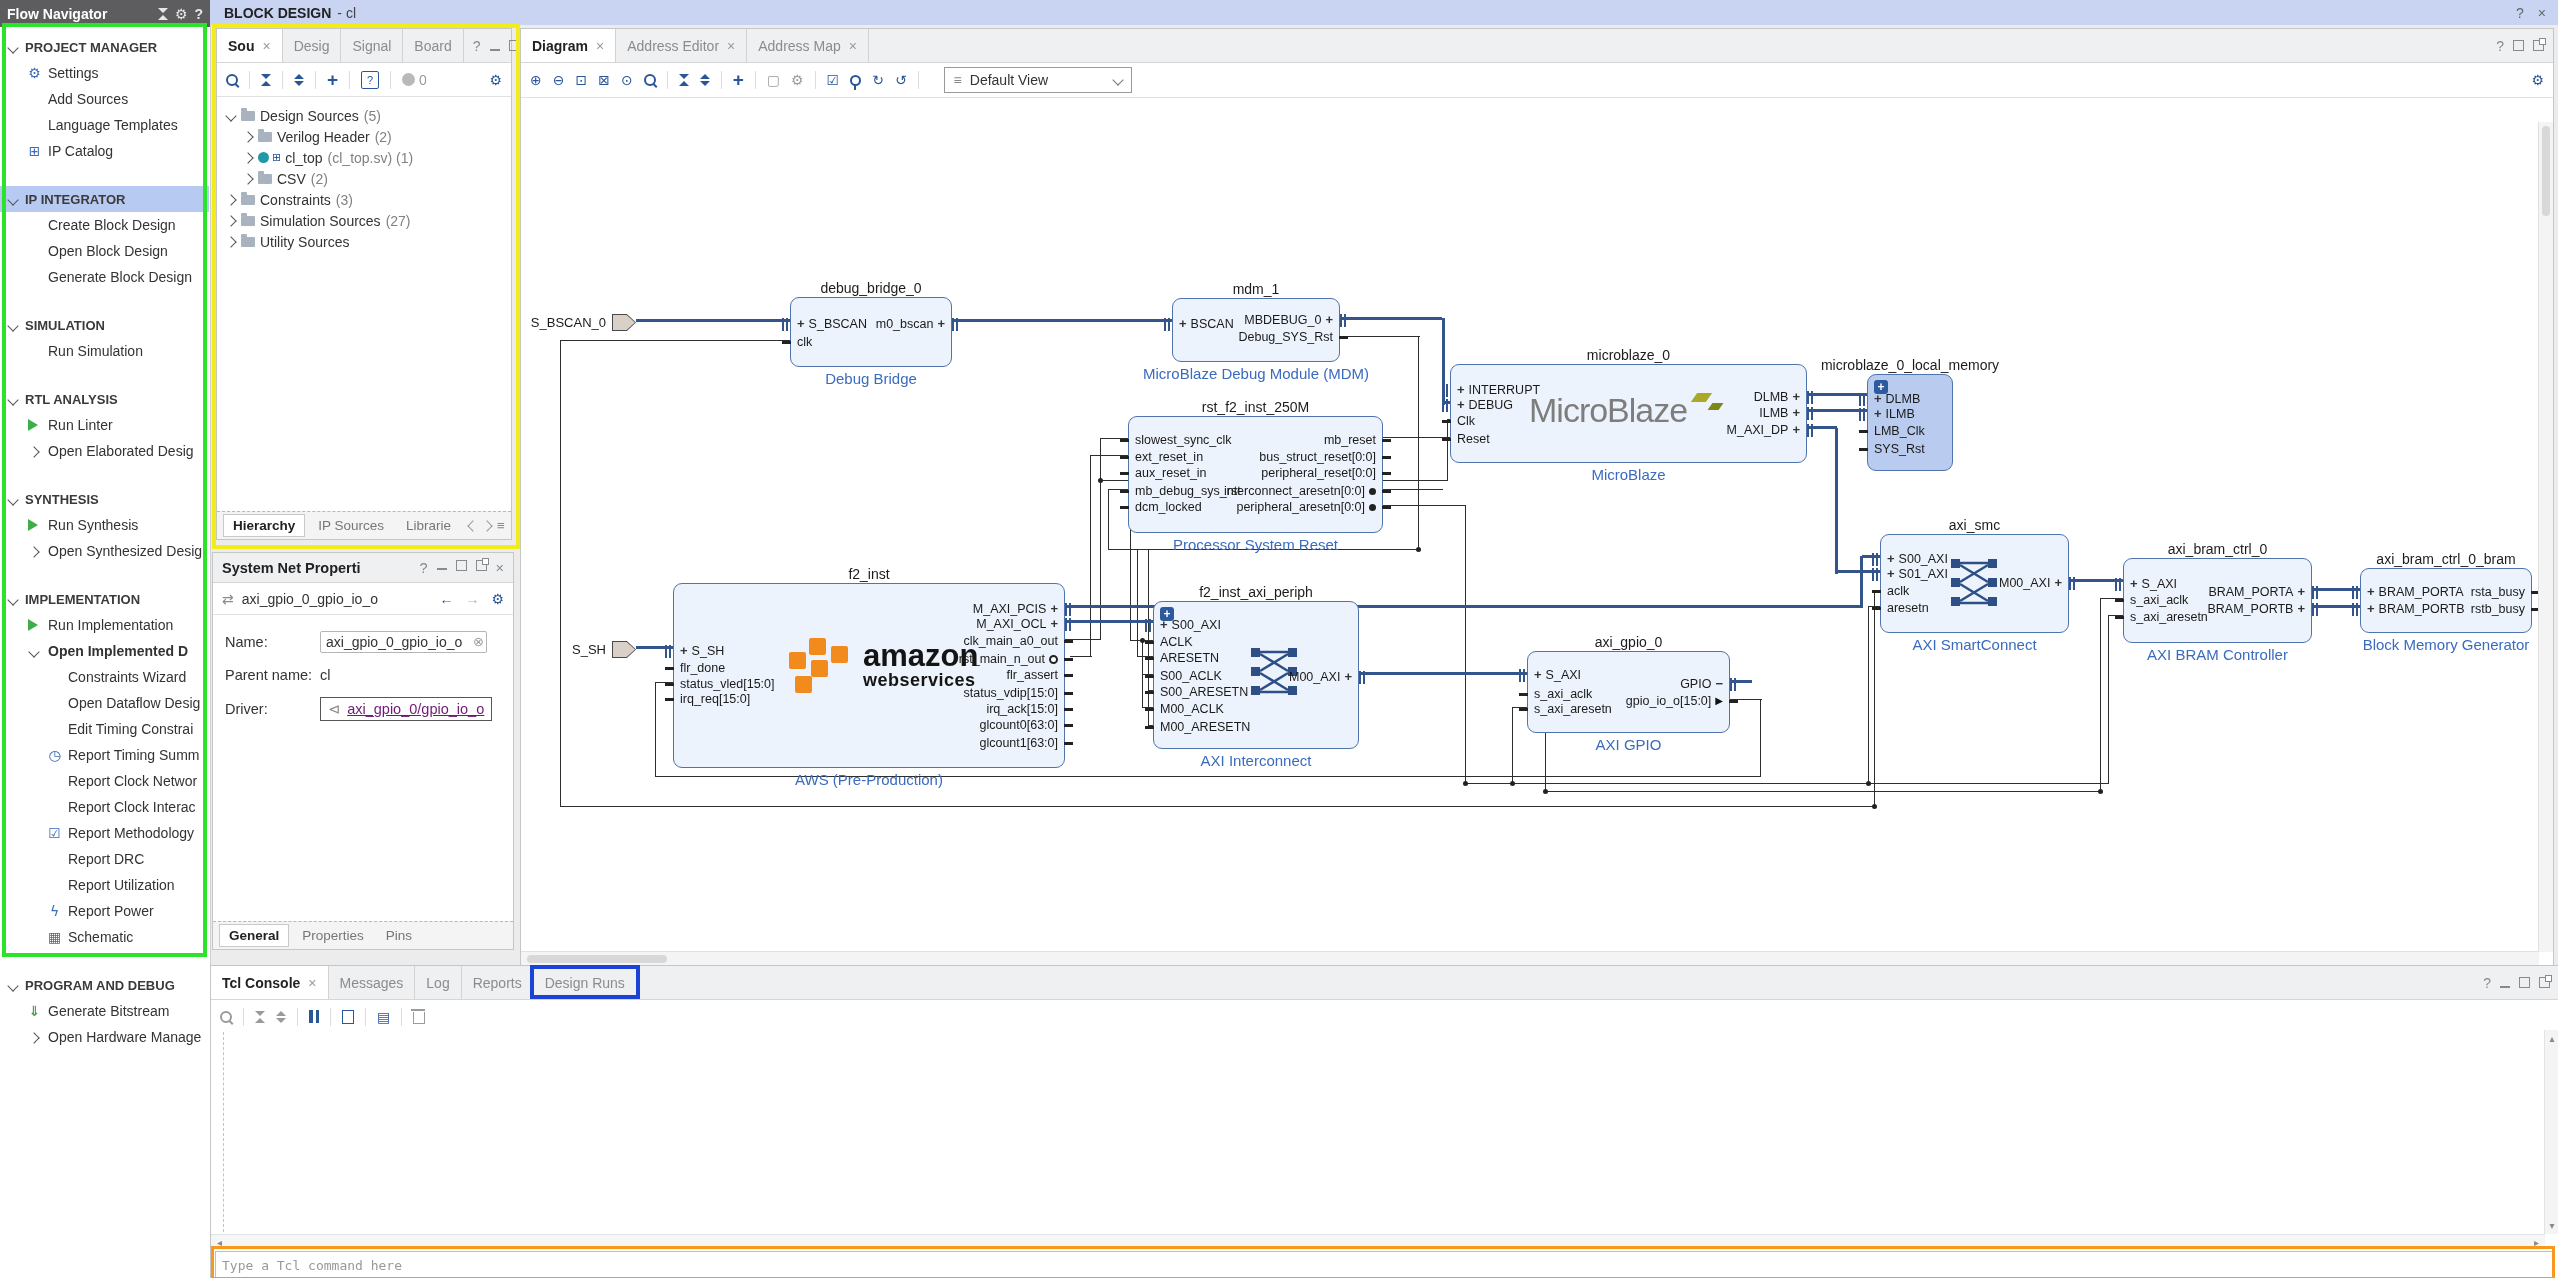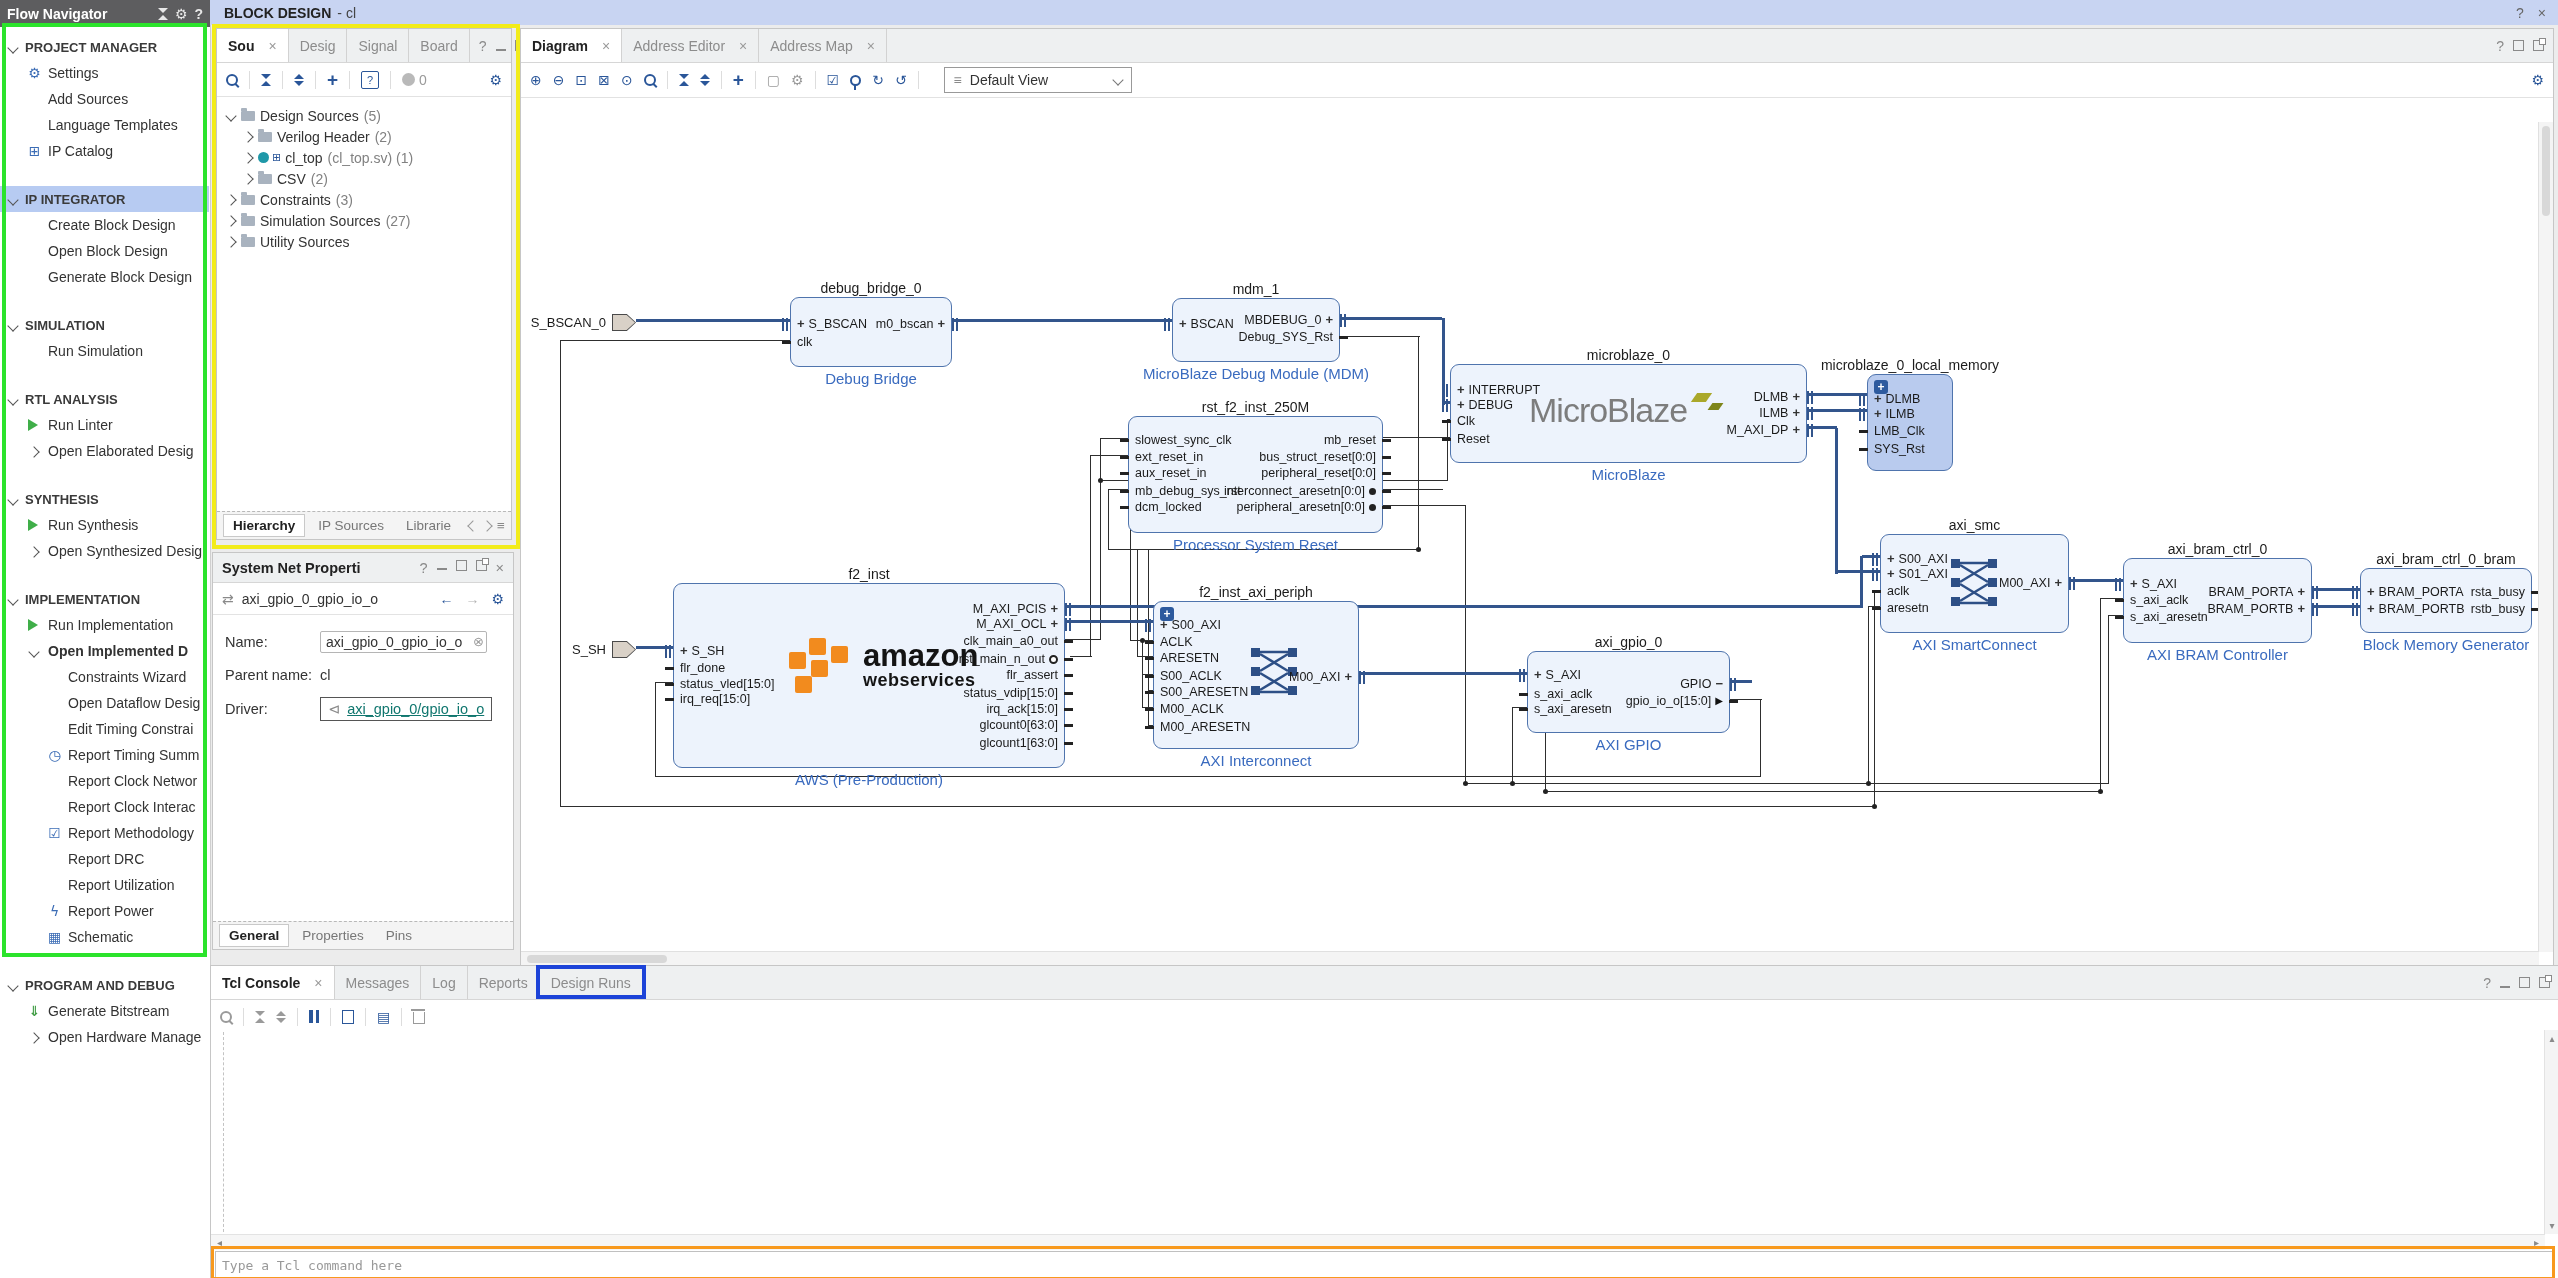--- a/index.html
+++ b/index.html
@@ -29,21 +29,21 @@
   .ic-bit{color:#3f9c43;font-weight:bold;}
   
   .chev{display:inline-block;width:7px;height:7px;border-right:1.7px solid #555;border-bottom:1.7px solid #555;transform:rotate(-45deg);}
   .chev.down{transform:rotate(45deg);}
   .chev.lt{border-color:#999;}
   
   .i-play{position:absolute;left:28px;width:0;height:0;border-left:10px solid #3fae49;border-top:6px solid transparent;border-bottom:6px solid transparent;}
   
   .panel{position:absolute;background:#fff;border:1px solid #c6c6c6;}
   .ptabs{height:33px;background:#eef0f1;border-bottom:1px solid #d6d6d6;display:flex;align-items:stretch;font-size:14px;position:relative;}
-  .ptab{position:relative;display:flex;align-items:center;padding:0 11px;color:#8c8c8c;border-right:1px solid #d2d2d2;white-space:nowrap;gap:6px;}
+  .ptab{position:relative;display:flex;align-items:center;padding:0 11px;color:#8c8c8c;border-right:1px solid #d2d2d2;white-space:nowrap;}
   .ptab.active{background:#fff;color:#222;font-weight:bold;}
   .ptab .x{color:#9a9a9a;margin-left:8px;font-weight:normal;font-size:14px;}
   .ptab.ring::after{content:"";position:absolute;inset:-1px -4px 0 -4px;border:4px solid #1c43d8;pointer-events:none;z-index:70;}
   .ptabs .spacer{flex:1;}
   .winicons{display:flex;align-items:center;gap:9px;padding:0 9px;color:#8a8a8a;}
   .ptoolbar{height:33px;border-bottom:1px solid #e2e2e2;display:flex;align-items:center;padding:0 9px;gap:11px;color:#2a5699;}
   .ptoolbar .sep{width:1px;height:18px;background:#ddd;}
   .ptoolbar .gray{color:#9a9a9a;}
   .pbottom{position:absolute;bottom:0;left:0;right:0;height:27px;background:#f4f4f4;border-top:1px dashed #b8b8b8;display:flex;align-items:center;font-size:13.5px;color:#777;padding:0 6px;gap:4px;}
   .btab{padding:3px 9px;white-space:nowrap;}
@@ -95,21 +95,21 @@
   .pnetrow .nav{margin-left:auto;display:flex;gap:12px;align-items:center;}
   .arrL{color:#2a5699;font-weight:bold;}
   .arrR{color:#b3b3b3;font-weight:bold;}
   .pform{padding:16px 12px;font-size:14.5px;}
   .frow{display:flex;align-items:center;margin-bottom:14px;}
   .frow .lab{width:95px;color:#333;}
   .inwrap{position:relative;display:inline-block;}
   .inwrap input{width:142px;height:20px;border:1px solid #b5b5b5;border-radius:2px;padding:0 18px 0 5px;font:14px "Liberation Sans",sans-serif;color:#333;}
   .inwrap .clr{position:absolute;right:3px;top:3px;color:#9a9a9a;font-size:13px;font-family:"DejaVu Sans",sans-serif;}
   .drvbox{display:inline-flex;align-items:center;gap:7px;border:1px solid #555;height:22px;padding:0 7px;}
-  .drvbox .v{text-decoration:underline;color:#0f766e;}
+  .drvbox .v{text-decoration:underline;color:#701a75;}
   .drvbox .ic{color:#8a8a8a;font-family:"DejaVu Sans",sans-serif;}
   
   #diag-panel{left:520px;top:28px;width:2032px;height:937px;}
   #diag-toolbar{height:34px;}
   .ddl{display:inline-flex;align-items:center;gap:9px;background:#fff;border:1px solid #999;height:24px;padding:0 9px;width:168px;color:#333;margin-left:14px;}
   .ddl .lines{color:#8a8a8a;font-weight:bold;letter-spacing:-1px;}
   .ddl .chev{margin-left:auto;border-color:#777;}
   #banner{height:25px;background:#c9f2c4;display:flex;align-items:center;gap:9px;padding-left:13px;font-size:14px;color:#222;border-bottom:1px solid #b2e0ad;}
   #banner a{color:#1266d8;text-decoration:none;}
   #canvas{position:absolute;left:0;top:93px;right:14px;bottom:14px;background:#fff;overflow:hidden;}

